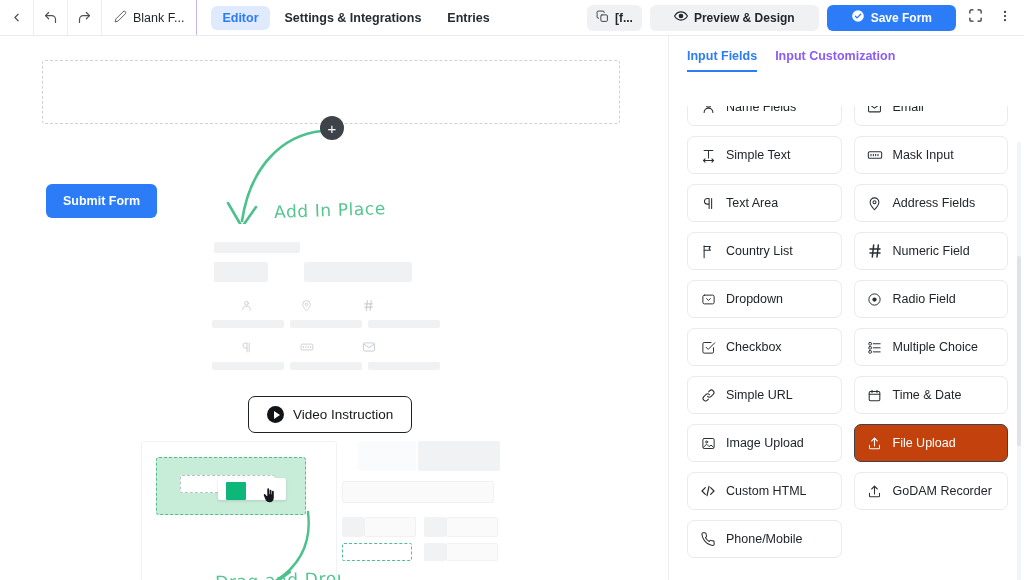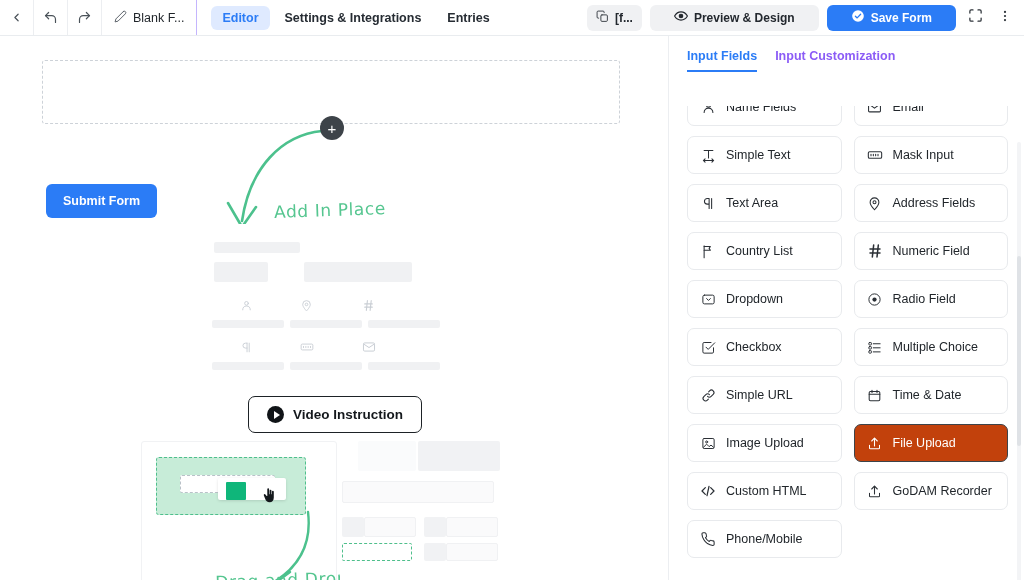--- a/index.html
+++ b/index.html
@@ -79,21 +79,21 @@
     position: absolute; left: 196px; top: 188px; width: 272px; height: 160px;
     background: #ffffff;
   }
   .gbar { position: absolute; background: #f0f1f3; border-radius: 2px; }
   .gicon { position: absolute; color: #c9ced4; }
 
   .videobtn {
     position: absolute; left: 248px; top: 360px;
     display: flex; align-items: center; gap: 9px;
     padding: 9px 18px; border: 1.6px solid #1d2226; border-radius: 7px;
-    background: #fff; font-size: 13.5px; font-weight: 700; color: #14181c;
+    background: #fff; font-size: 13.5px; font-weight: 400; color: #14181c;
     cursor: pointer; z-index: 8;
   }
   .playdot {
     width: 17px; height: 17px; border-radius: 50%; background: #101417;
     display: flex; align-items: center; justify-content: center;
   }
   .playdot i {
     width: 0; height: 0; border-left: 6px solid #fff;
     border-top: 4px solid transparent; border-bottom: 4px solid transparent;
     margin-left: 2px; display: block;

